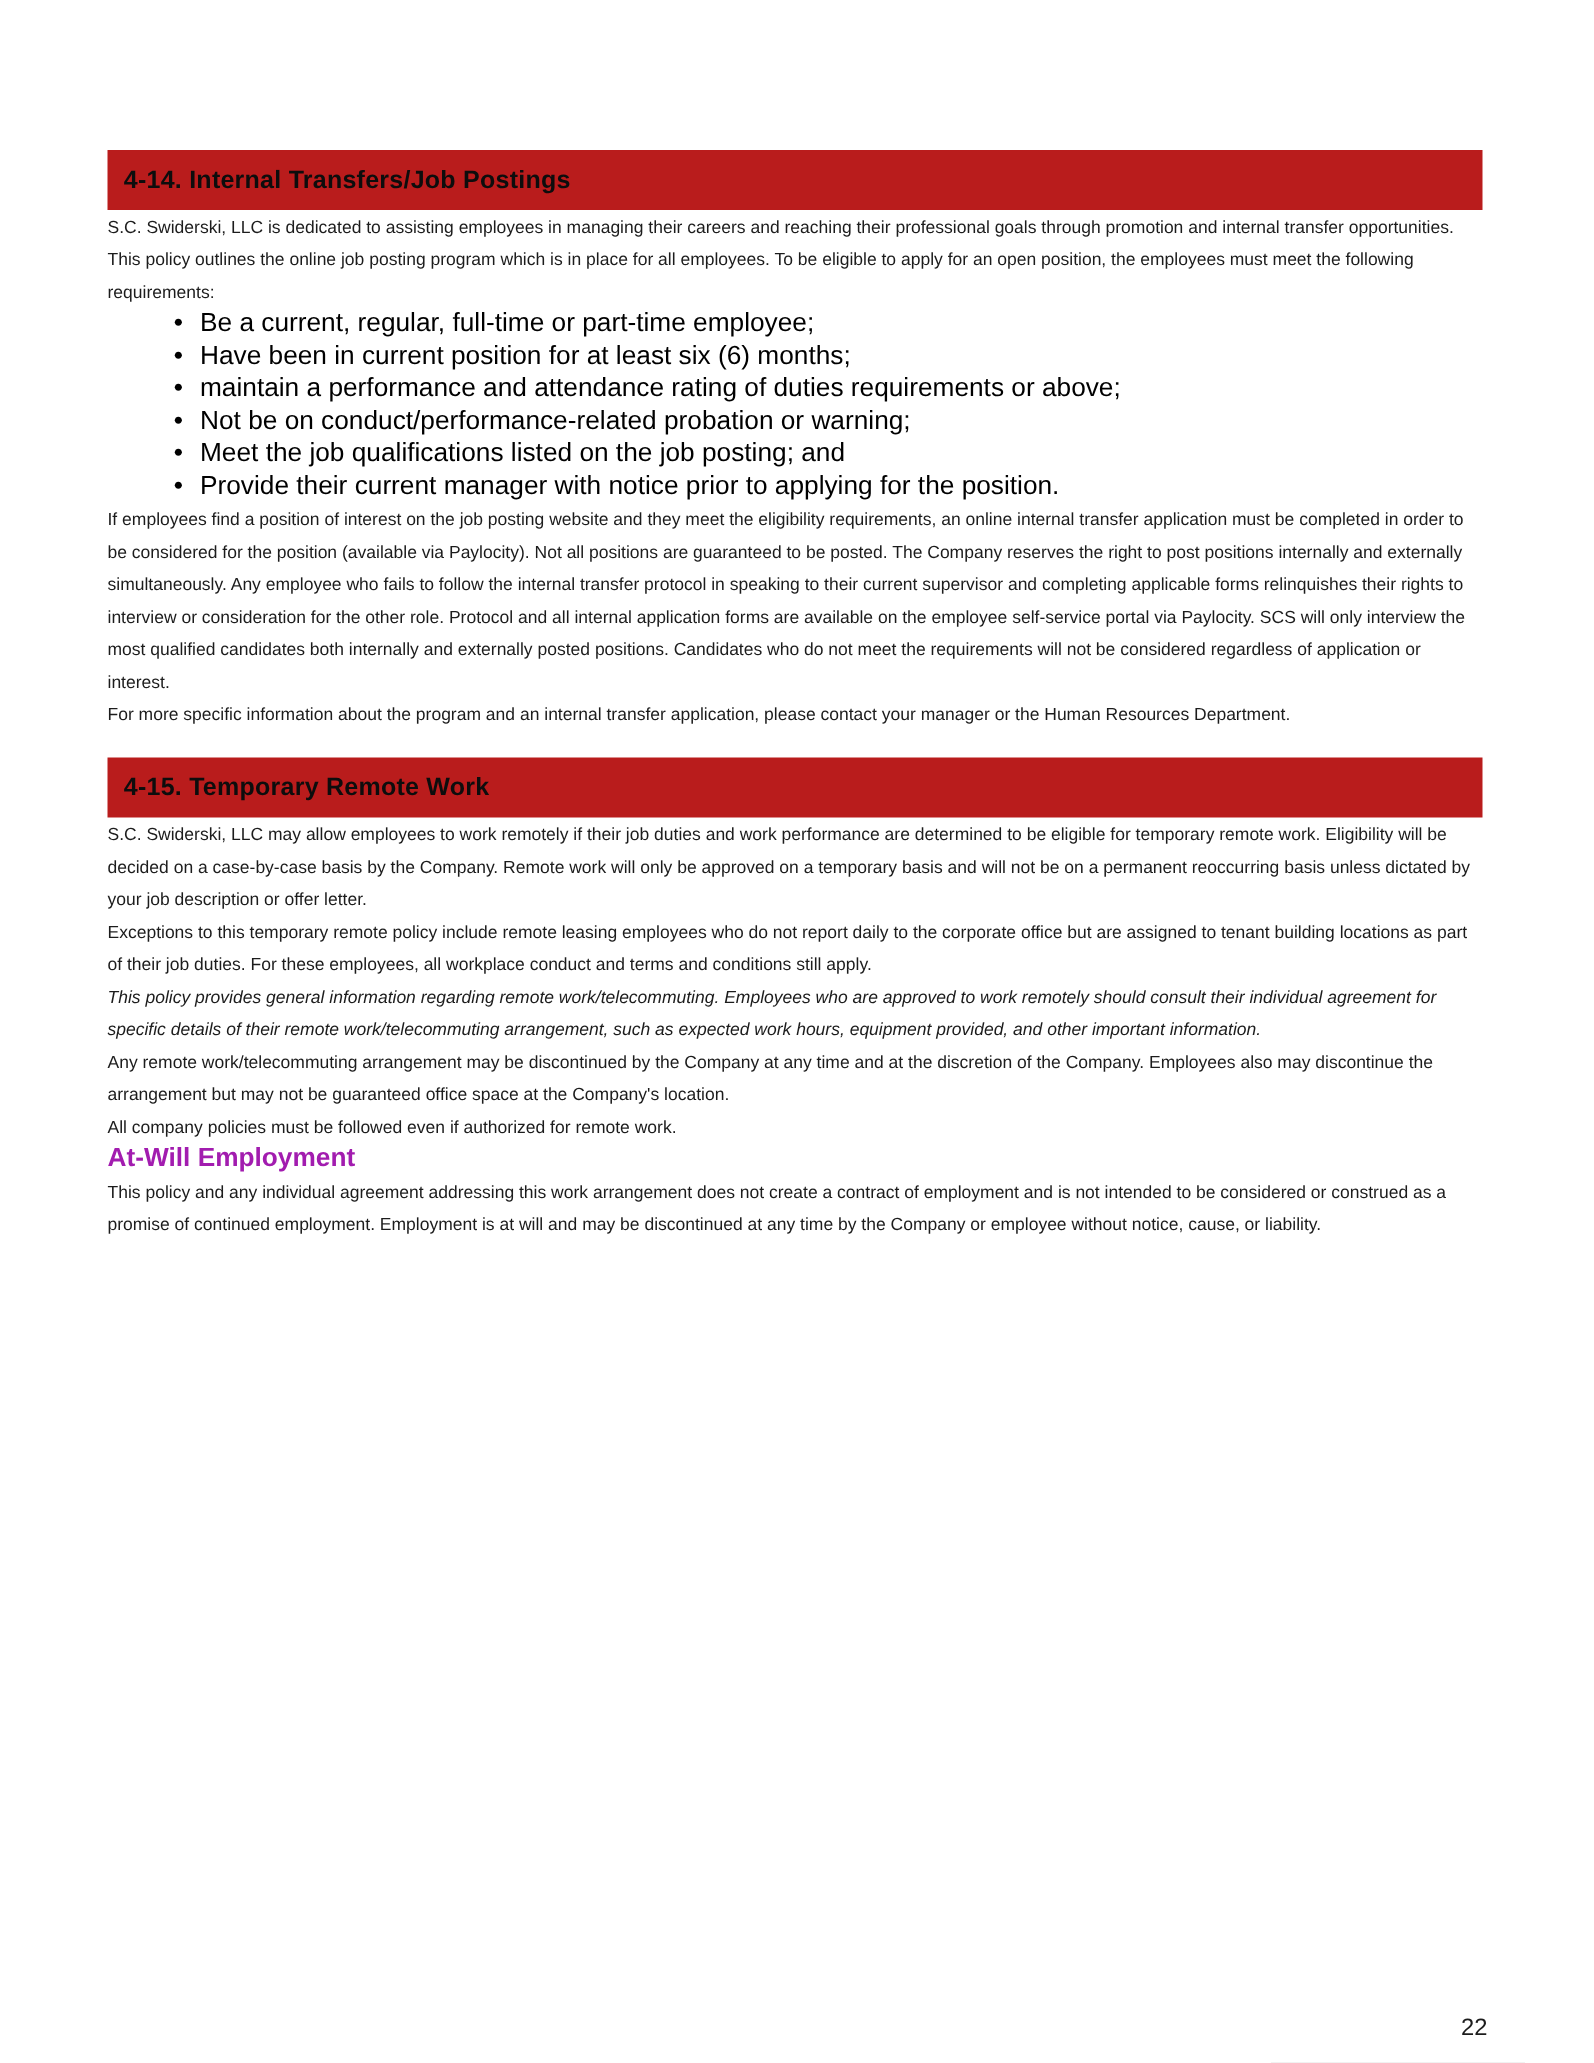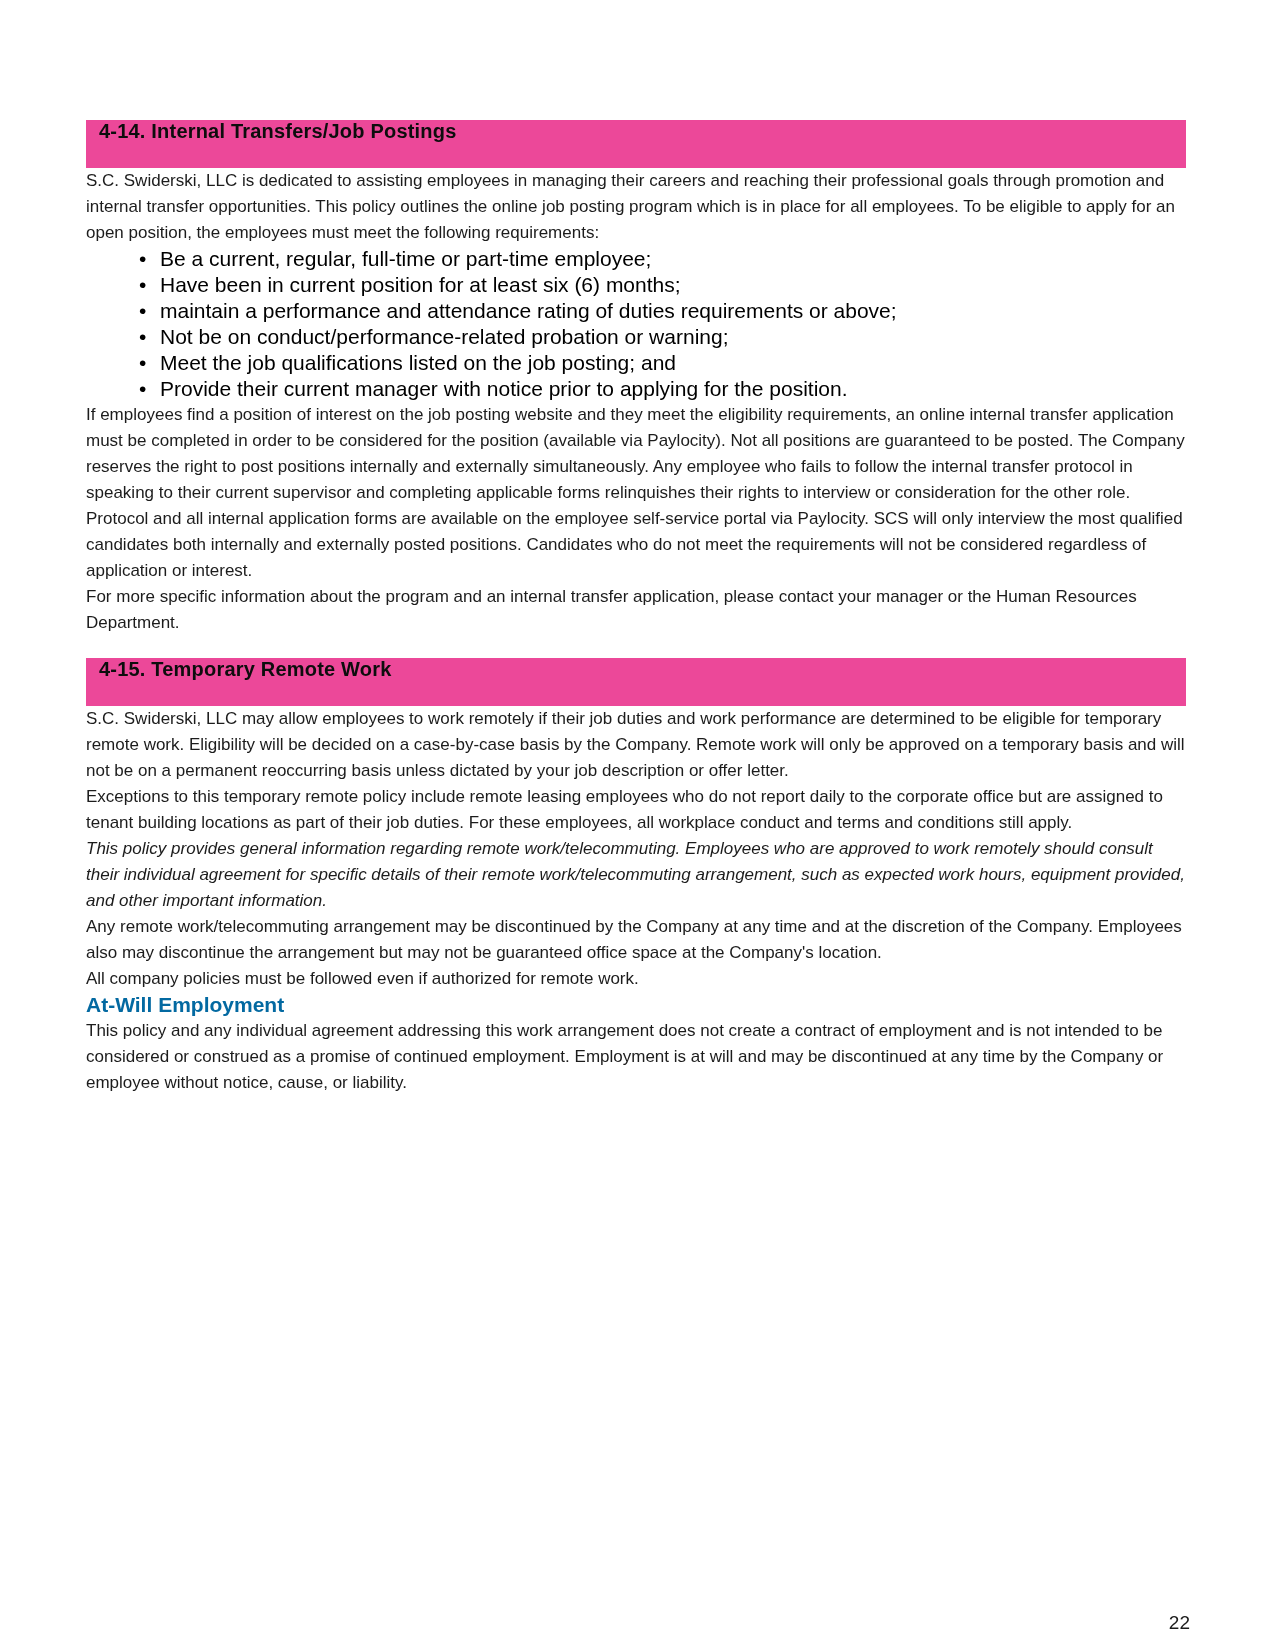--- a/index.html
+++ b/index.html
@@ -16,33 +16,34 @@
   .content {
     position: absolute;
     left: 86px;
     top: 120px;
     width: 1100px;
   }
   .section-bar {
     box-sizing: border-box;
     width: 1100px;
     height: 48px;
-    background: #ec4899;
+    background: #b91c1c;
     display: flex;
+    align-items: center;
     padding-left: 13px;
   }
   .section-bar .section-title {
     font-size: 20px;
     font-weight: bold;
     color: #0d0d0d;
     letter-spacing: 0.2px;
   }
   p.body-para {
     margin: 0;
-    font-size: 17px;
+    font-size: 14px;
     line-height: 26px;
     color: #1c1c1c;
   }
   ul.bullets {
     list-style: none;
     margin: 0;
     padding: 0 0 0 74px;
   }
   ul.bullets li {
     position: relative;
@@ -54,21 +55,21 @@
     content: "\2022";
     position: absolute;
     left: -21px;
     top: 0;
   }
   h3.subheading {
     margin: 0;
     font-size: 21px;
     line-height: 26px;
     font-weight: bold;
-    color: #0369a1;
+    color: #a21caf;
   }
   .page-number {
     position: absolute;
     top: 1612px;
     right: 85px;
     font-size: 19px;
     color: #1c1c1c;
   }
   
   .g34 { margin-top: 34px; }

